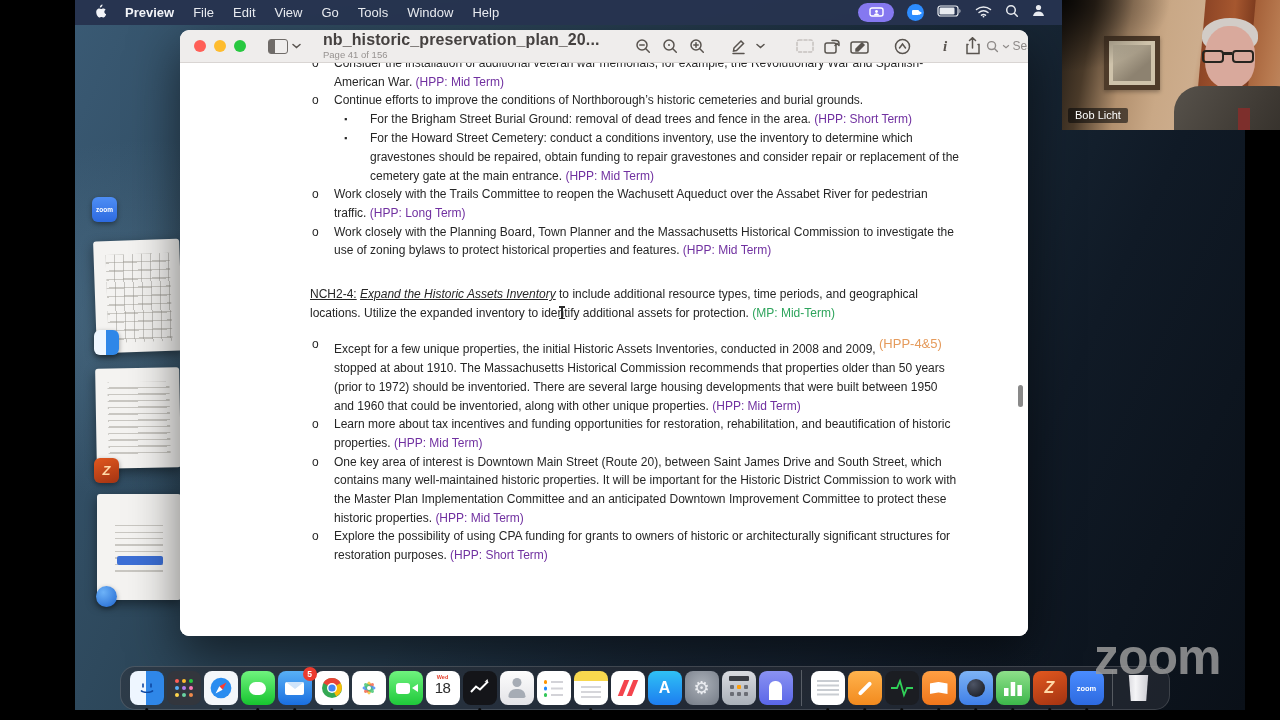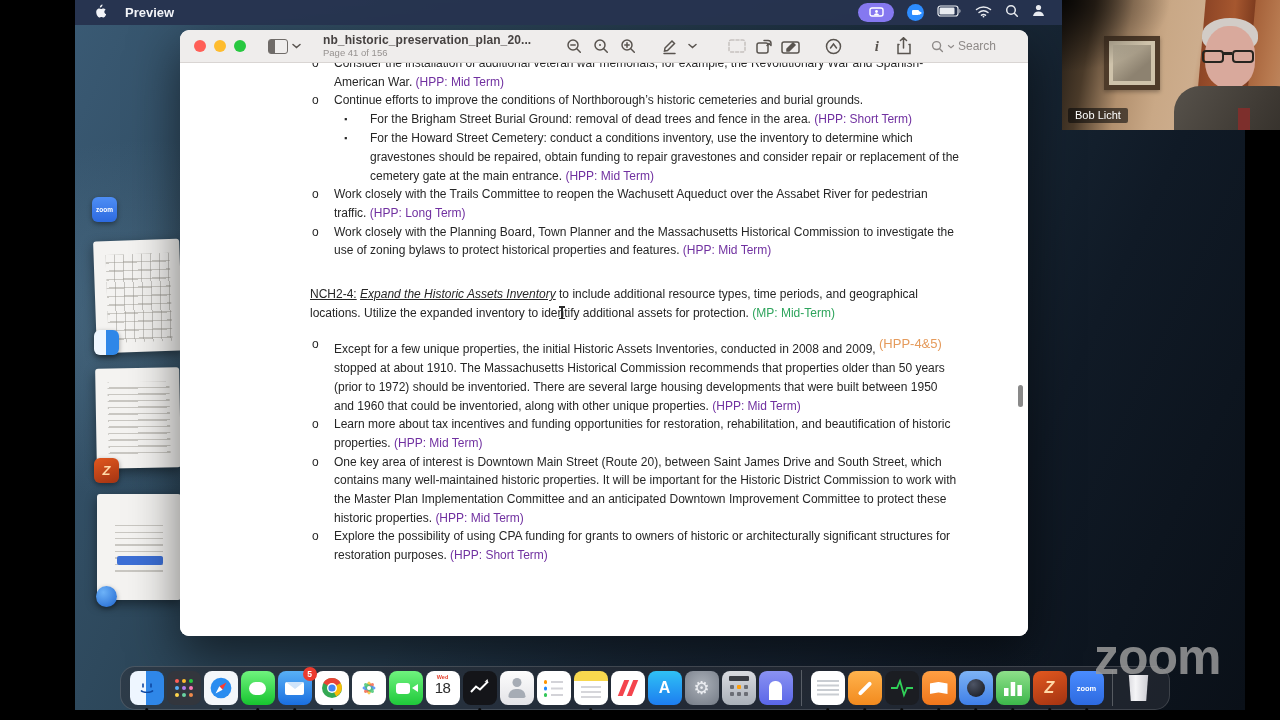--- a/index.html
+++ b/index.html
@@ -29,21 +29,21 @@
     box-shadow:0 18px 50px rgba(0,0,0,.55);z-index:4;overflow:hidden}
   .toolbar{position:absolute;left:0;top:0;right:0;height:33px;background:#efedec;border-bottom:1px solid #d9d5d3;
     border-radius:9px 9px 0 0;display:flex;align-items:center;z-index:3}
   .lights{display:flex;gap:8px;padding-left:14px}
   .light{width:12px;height:12px;border-radius:50%}
   .l-close{background:#ff5f57}.l-min{background:#febc2e}.l-zoom{background:#28c840}
   .tb-side{margin-left:22px;display:flex;align-items:center;gap:4px}
   .sideicon{width:20px;height:15px;border:1.5px solid #6f6b68;border-radius:3px;position:relative}
   .sideicon::before{content:"";position:absolute;left:0;top:0;bottom:0;width:6px;background:#6f6b68;border-radius:1px 0 0 1px}
   .titleblock{margin-left:22px;line-height:1.1}
-  .t-title{font-size:12px;font-weight:700;color:#454140;letter-spacing:.1px}
+  .t-title{font-size:16px;font-weight:700;color:#454140;letter-spacing:.1px}
   .t-page{font-size:9.5px;color:#969290;margin-top:1px}
   .tb-icons{display:flex;align-items:center;margin-left:30px;gap:0}
   .tbtn{width:27px;height:22px;display:flex;align-items:center;justify-content:center}
   .tb-search{margin-left:auto;margin-right:32px;display:flex;align-items:center;gap:3px;color:#8e8a88;font-size:12px}
   svg.ic{stroke:#59544f;fill:none;stroke-width:1.5;stroke-linecap:round}
   svg.ic.dim{stroke:#c6c1be}
   .info-i{font-size:15px;color:#59544f;font-family:"Liberation Serif",serif;font-style:italic;font-weight:700}
 
   
   .docarea{position:absolute;left:0;top:33px;right:0;bottom:0;background:#fff;overflow:hidden}
@@ -181,20 +181,29 @@
 <div class="desktop">
 
   <div class="menubar">
     <div class="mb-left">
       <span>
         <svg width="13" height="15" viewBox="0 0 17 20">
             <path fill="#f2f4f8" d="M11.6 3.4c.6-.8 1-1.8.9-2.9-.9.1-2 .6-2.6 1.4-.6.7-1.1 1.8-.9 2.8 1 .1 2-.5 2.6-1.3zM14.9 10.5c0-2 1.6-2.9 1.7-3-.9-1.4-2.4-1.6-2.9-1.6-1.2-.1-2.4.7-3 .7-.6 0-1.6-.7-2.6-.7-1.3 0-2.6.8-3.3 2-1.4 2.5-.4 6.1 1 8.1.7 1 1.5 2.1 2.6 2 1 0 1.4-.7 2.7-.7 1.2 0 1.6.7 2.7.7 1.1 0 1.8-1 2.5-2 .8-1.2 1.1-2.3 1.1-2.4 0 0-2.2-.9-2.5-3.1z"></path>
           </svg>
       </span>
       <span class="mb-app">Preview</span>
+      <span id="menus" style="display:flex;gap:19px">
+          <span class="mb-item">File</span>
+          <span class="mb-item">Edit</span>
+          <span class="mb-item">View</span>
+          <span class="mb-item">Go</span>
+          <span class="mb-item">Tools</span>
+          <span class="mb-item">Window</span>
+          <span class="mb-item">Help</span>
+        </span>
     </div>
     <div class="mb-right">
       <span class="pill">
         <svg width="15" height="11" viewBox="0 0 15 11">
             <rect x="1" y="1" width="13" height="8" rx="2" fill="none" stroke="#fff" stroke-width="1.4"></rect>
             <circle cx="7.5" cy="4.5" r="1.4" fill="#fff"></circle>
             <path d="M4.8 8.2c.4-1.3 1.4-2 2.7-2s2.3.7 2.7 2z" fill="#fff"></path>
           </svg>
       </span>
       <span class="zoomdot">

